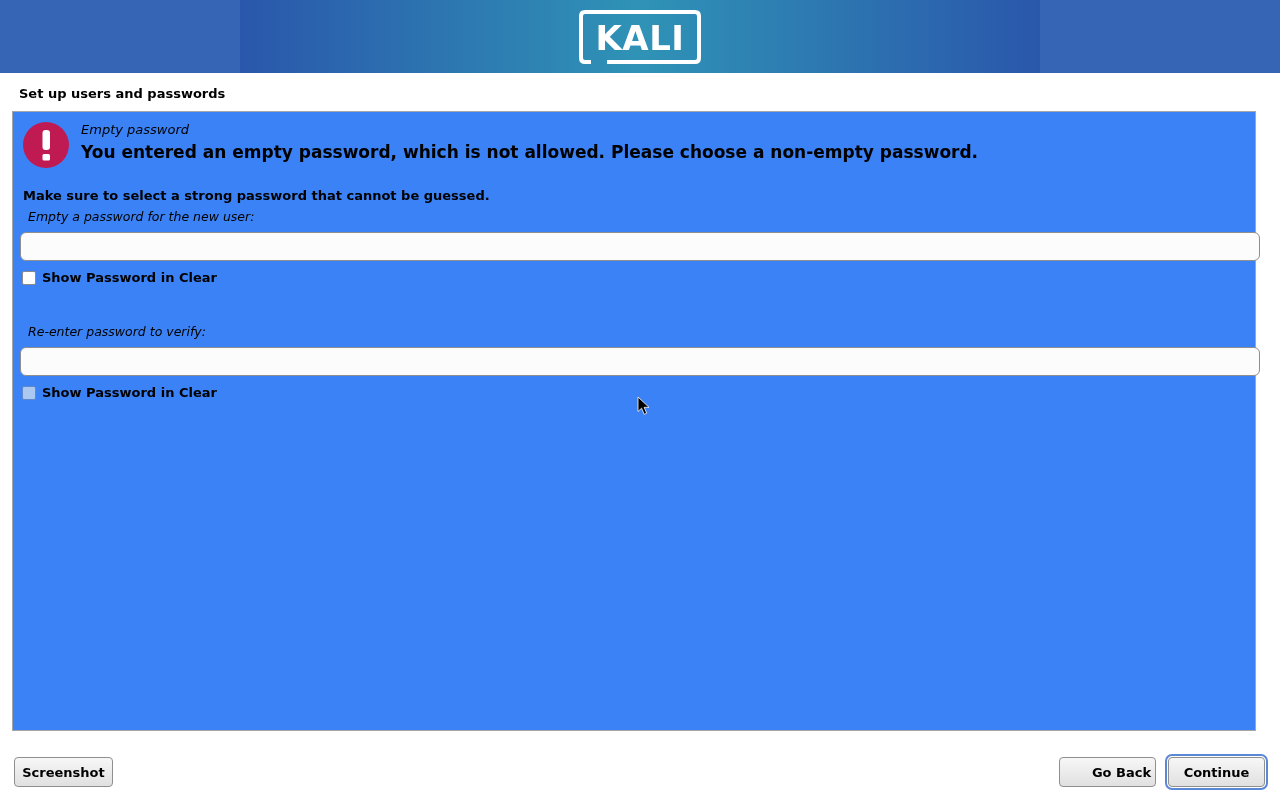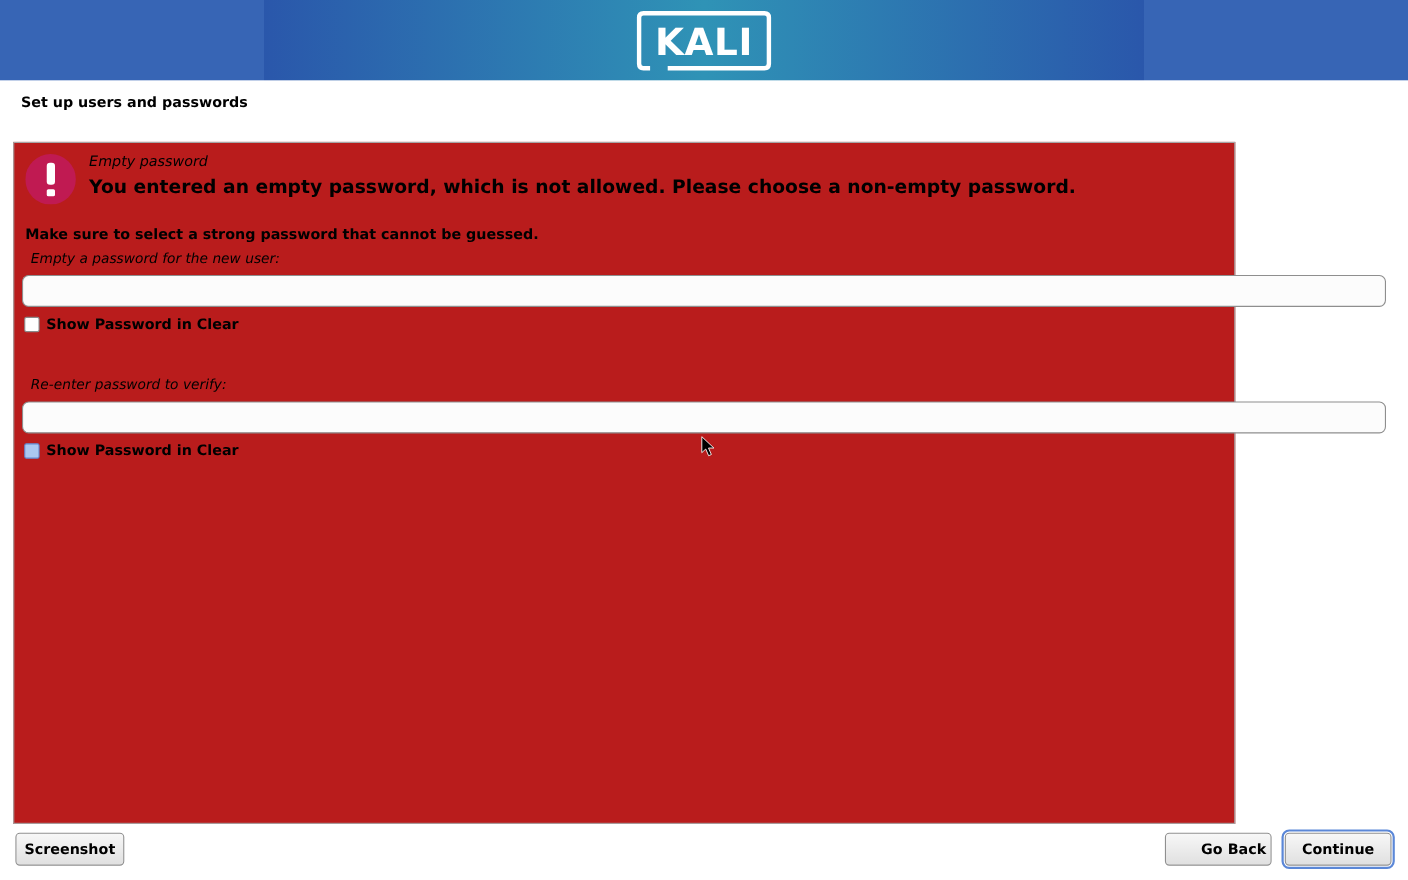--- a/index.html
+++ b/index.html
@@ -20,23 +20,23 @@
   .kali-logo { position: absolute; top: 8px; left: 578px; width: 124px; height: 58px; }
 
   
   .page-title {
     position: absolute; top: 86px; left: 19px;
     font-size: 13px; font-weight: bold; color: #000;
   }
 
   
   .content-box {
-    position: absolute; top: 129px; left: 12px;
-    width: 1111px; height: 620px;
-    background: #b91c1c;
+    position: absolute; top: 111px; left: 12px;
+    width: 1244px; height: 620px;
+    background: #3b82f6;
     border: 1px solid #a6a6a6;
   }
 
   .error-icon { position: absolute; top: 10px; left: 10px; width: 46px; height: 46px; }
   .error-title {
     position: absolute; top: 10px; left: 68px;
     font-size: 13px; font-style: italic; color: #000;
   }
   .error-message {
     position: absolute; top: 30px; left: 68px;
@@ -60,21 +60,21 @@
     border: 1px solid #8e8e8e;
     border-radius: 6px;
     background: #fcfcfc;
     font-size: 14px;
     padding: 0 8px;
     outline: none;
   }
   .input-1 { top: 120px; }
   .input-2 { top: 235px; }
 
-  .checkbox-row { position: absolute; left: 9px; display: flex; align-items: flex-start; }
+  .checkbox-row { position: absolute; left: 9px; display: flex; align-items: flex-end; }
   .cbrow-1 { top: 158px; }
   .cbrow-2 { top: 273px; }
   .checkbox {
     width: 14px; height: 14px;
     border: 1px solid #8a8a8a;
     border-radius: 2px;
     background: #ffffff;
     margin-right: 6px;
   }
   .checkbox.focused {

